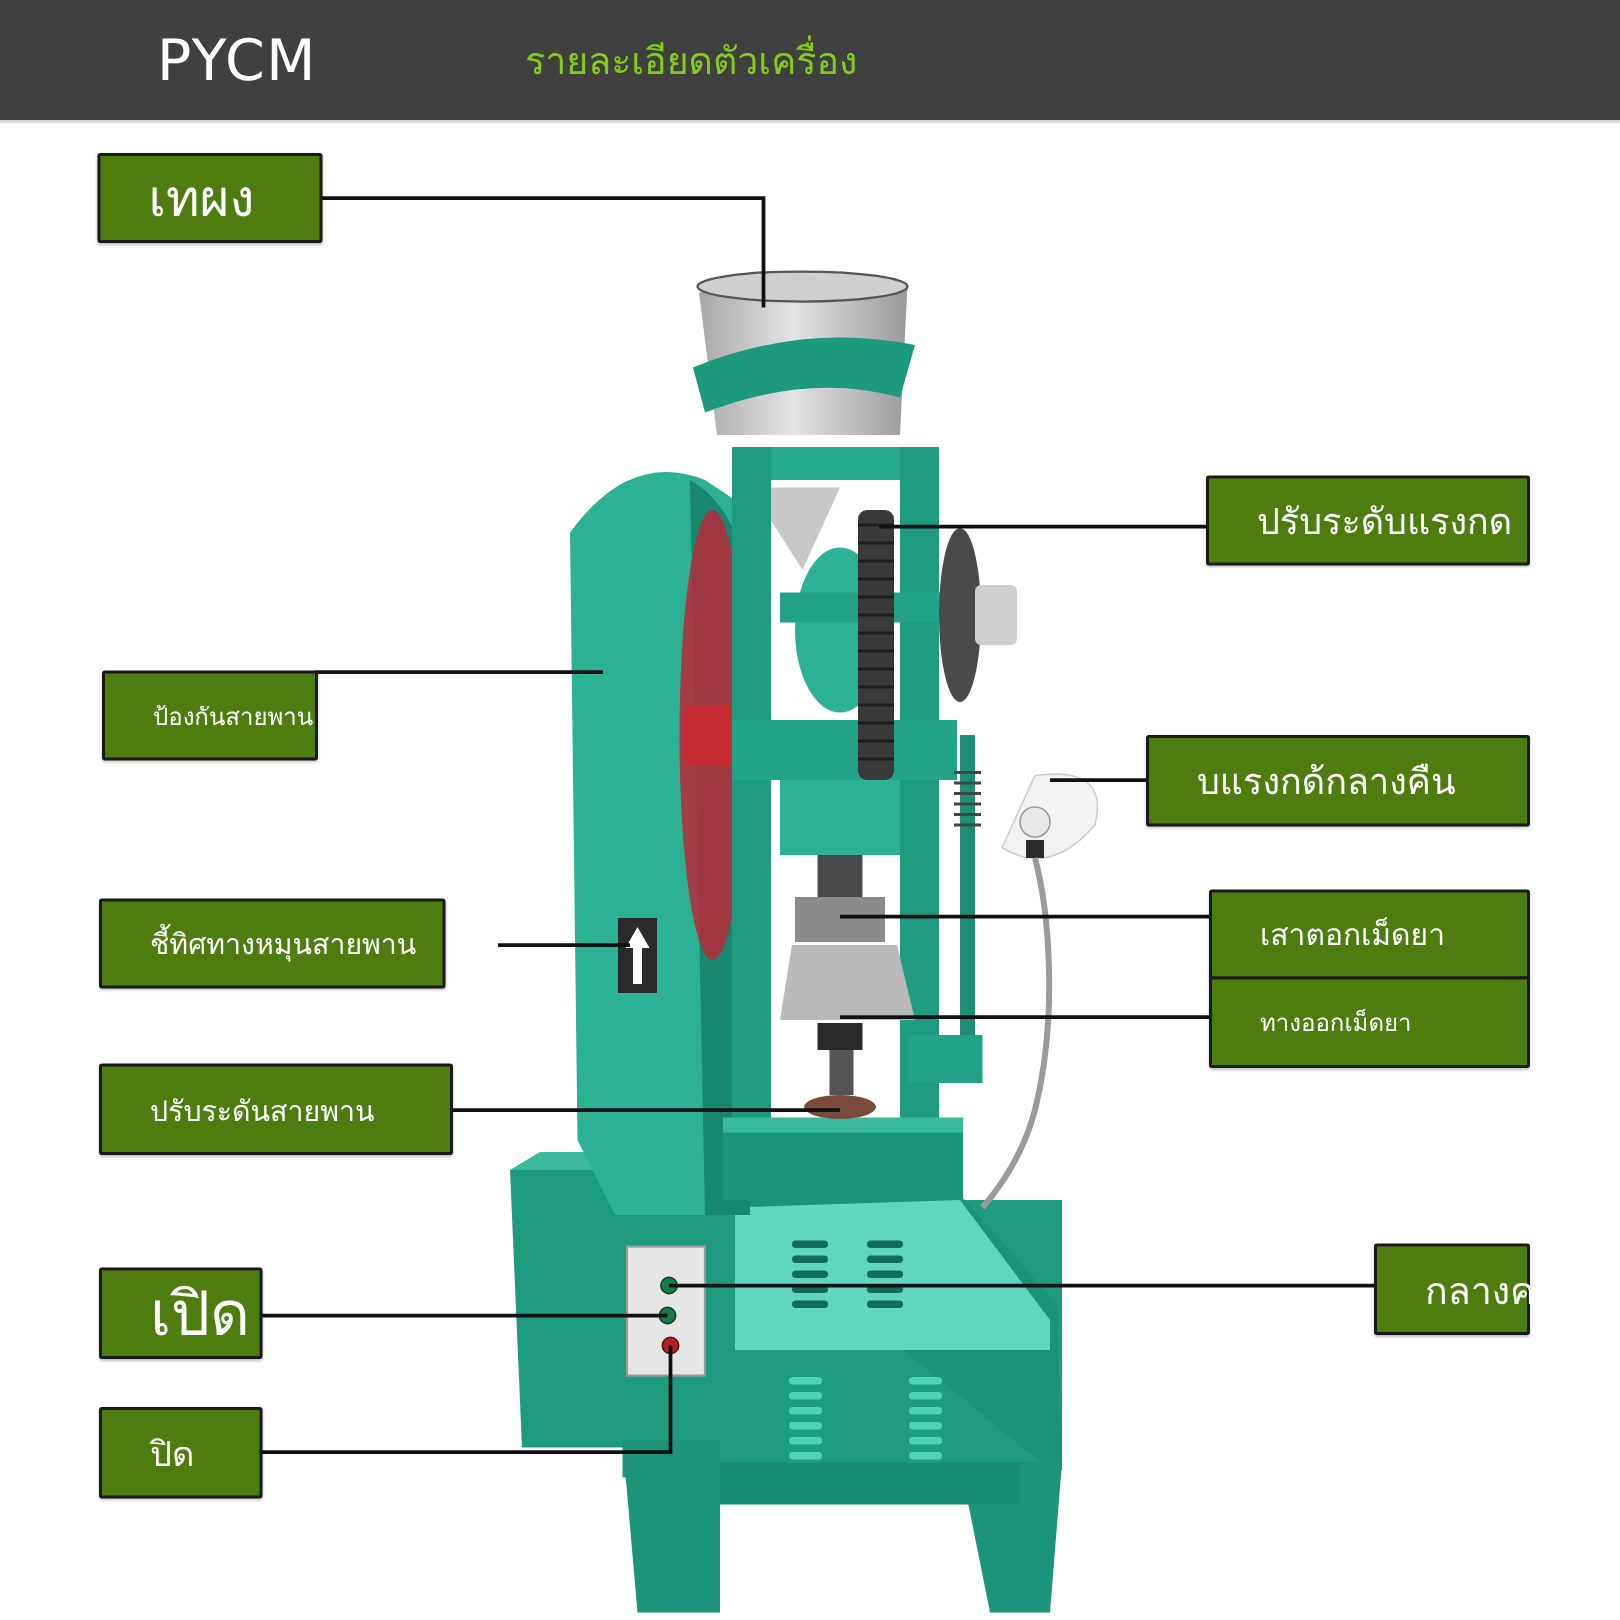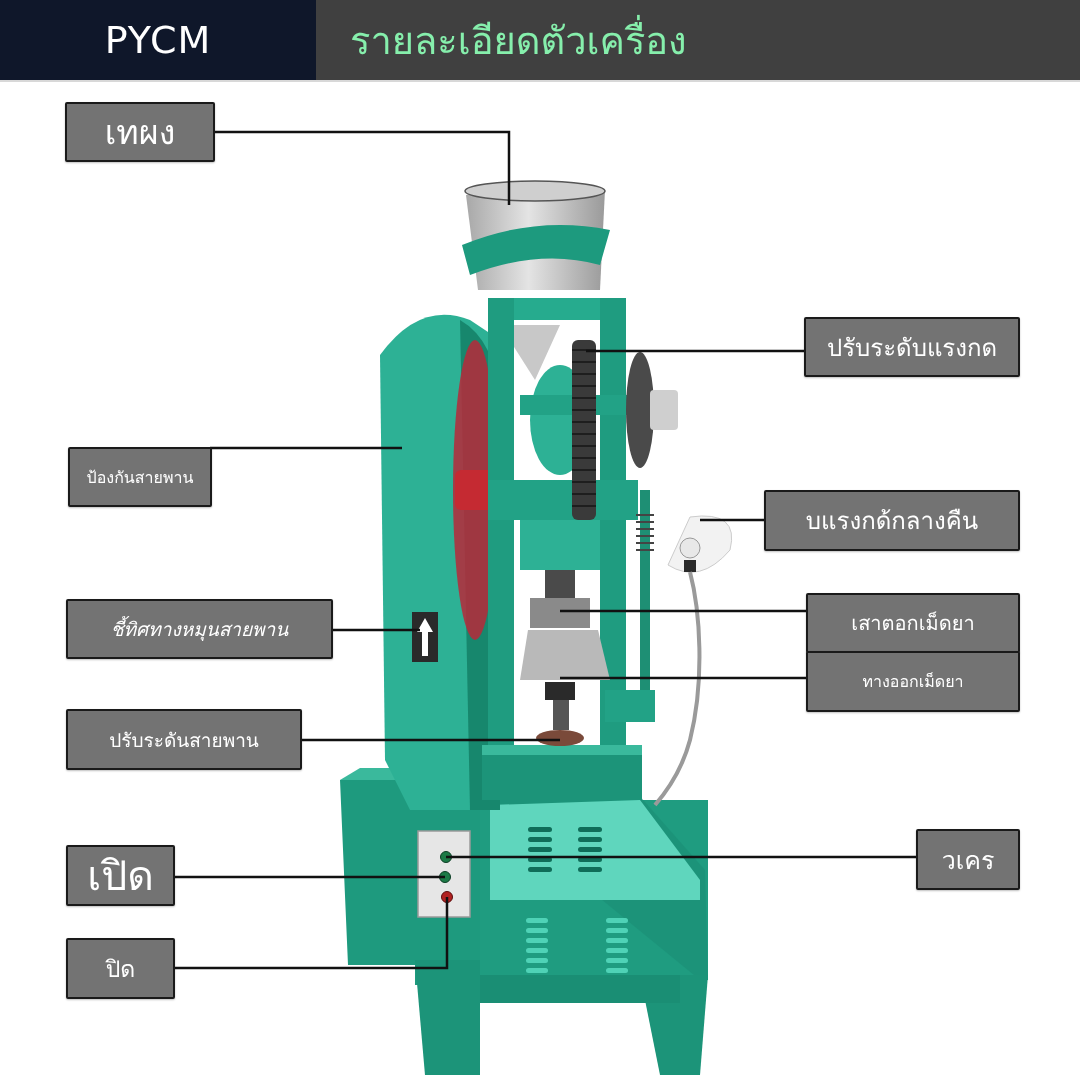--- a/index.html
+++ b/index.html
@@ -1,25 +1,25 @@
 <!DOCTYPE html>
 <html><head>
 <meta charset="utf-8">
 <style>
   html,body{margin:0;padding:0;background:#ffffff;}
   body{width:1080px;height:1080px;position:relative;overflow:hidden;font-family:"DejaVu Sans","Liberation Sans",sans-serif;}
   .header{position:absolute;left:0;top:0;width:1080px;height:80px;display:flex;}
-  .brand{width:316px;height:80px;background:#0f172a;display:flex;align-items:center;justify-content:center;}
+  .brand{width:316px;height:80px;background:#404040;display:flex;align-items:center;justify-content:center;}
   .brand span{color:#ffffff;font-size:38px;letter-spacing:1px;font-family:"DejaVu Sans","Liberation Sans",sans-serif;}
   .title{flex:1;height:80px;background:#404040;display:flex;align-items:center;padding-left:34px;}
-  .title span{color:#86efac;font-size:38px;}
+  .title span{color:#84cc16;font-size:25px;}
   .header-rule{position:absolute;left:0;top:80px;width:1080px;height:2px;background:#d8d8d8;}
   .machine{position:absolute;left:0;top:0;width:1080px;height:1080px;}
   .callouts{position:absolute;left:0;top:0;width:1080px;height:1080px;pointer-events:none;}
-  .label{position:absolute;background:#737373;border:2px solid #1a1a1a;border-radius:2px;color:#ffffff;display:flex;align-items:center;justify-content:center;box-sizing:border-box;white-space:nowrap;box-shadow:0 1px 2px rgba(0,0,0,0.25);}
+  .label{position:absolute;background:#4d7c0f;border:2px solid #1a1a1a;border-radius:2px;color:#ffffff;display:flex;align-items:center;box-sizing:border-box;white-space:nowrap;box-shadow:0 1px 2px rgba(0,0,0,0.25);padding-left:32px;}
 </style>
 </head>
 <body>
 
 <div class="header">
   <div class="brand">
     <span>PYCM</span>
   </div>
   <div class="title">
     <span>รายละเอียดตัวเครื่อง</span>
@@ -186,21 +186,21 @@
     <line x1="446" y1="857" x2="918" y2="857"></line>
   </g>
 </svg>
 
 <div class="label" style="left:65px;top:102px;width:150px;height:60px;font-size:34px;">
   <span>เทผง</span>
 </div>
 <div class="label" style="left:68px;top:412px;width:144px;height:60px;font-size:16px;margin-top:35px;">
   <span>ป้องกันสายพาน</span>
 </div>
-<div class="label" style="left:66px;top:599px;width:267px;height:60px;font-size:19px;font-style:italic;">
+<div class="label" style="left:66px;top:599px;width:231px;height:60px;font-size:19px;">
   <span>ชี้ทิศทางหมุนสายพาน</span>
 </div>
 <div class="label" style="left:66px;top:709px;width:236px;height:61px;font-size:19px;">
   <span>ปรับระดันสายพาน</span>
 </div>
 <div class="label" style="left:66px;top:845px;width:109px;height:61px;font-size:41px;">
   <span>เปิด</span>
 </div>
 <div class="label" style="left:66px;top:938px;width:109px;height:61px;font-size:23px;">
   <span>ปิด</span>
@@ -211,14 +211,14 @@
 <div class="label" style="left:764px;top:490px;width:256px;height:61px;font-size:24px;">
   <span>บแรงกด้กลางคืน</span>
 </div>
 <div class="label" style="left:806px;top:593px;width:214px;height:60px;font-size:20px;">
   <span>เสาตอกเม็ดยา</span>
 </div>
 <div class="label" style="left:806px;top:651px;width:214px;height:61px;font-size:16px;">
   <span>ทางออกเม็ดยา</span>
 </div>
 <div class="label" style="left:916px;top:829px;width:104px;height:61px;font-size:25px;">
-  <span>วเคร</span>
+  <span>กลางค</span>
 </div>
 
 </body></html>

